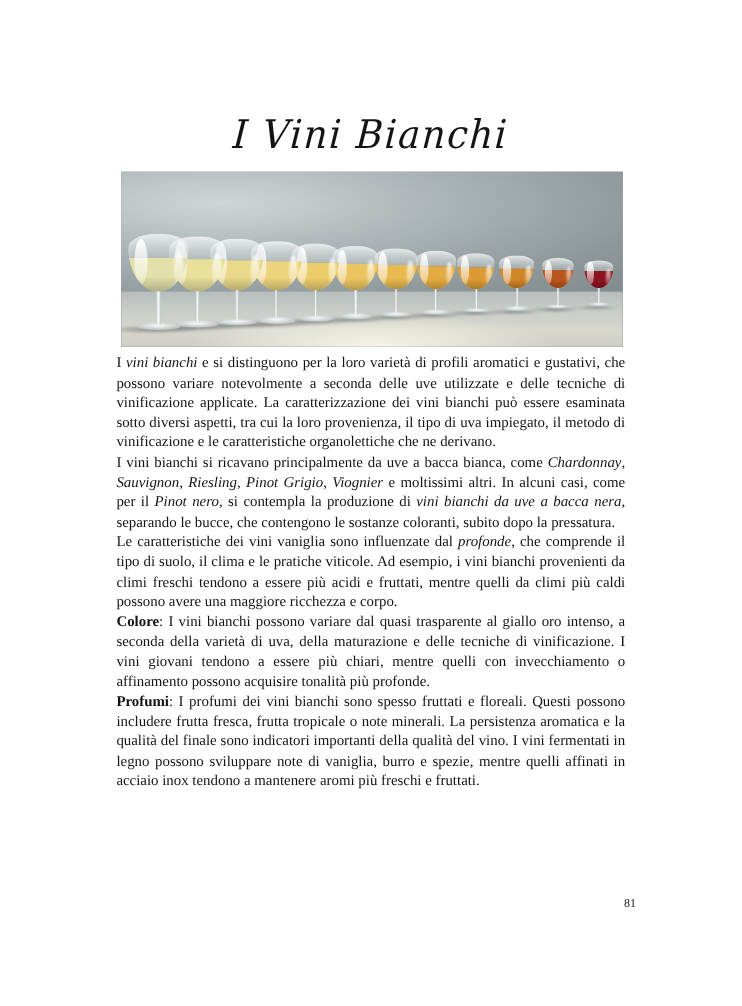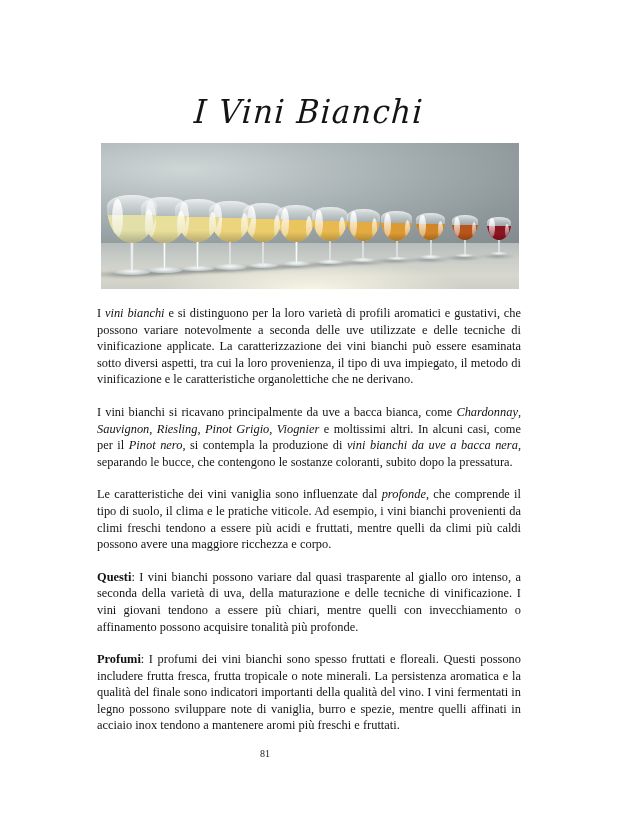--- a/index.html
+++ b/index.html
@@ -138,53 +138,53 @@
     position: absolute;
     border-radius: 50%;
     background: radial-gradient(ellipse at 50% 50%, rgba(70,80,85,0.55), rgba(110,120,124,0.05) 72%);
     filter: blur(1px);
   }
 
   
   .content {
     position: absolute;
     left: 97px;
-    top: 305px;
+    top: 294px;
     width: 424px;
   }
   .para {
     font-family: "Liberation Serif", serif;
     font-size: 12.4px;
     line-height: 16.6px;
     text-align: justify;
     text-justify: inter-word;
     margin: 0;
     color: #131313;
     hyphens: auto;
   }
-  .para + .para { margin-top: 16px; }
+  .para + .para { margin-top: 0; }
   .para i { font-style: italic; }
   .para b { font-weight: 700; }
 
   .section-heading {
     font-family: "Liberation Serif", serif;
     font-size: 14.4px;
     line-height: 20px;
     font-weight: 700;
     color: #0d0d0d;
     margin: 2px 0 1px 0;
     letter-spacing: 0.1px;
   }
 
   .page-number {
     position: absolute;
     left: 0;
     top: 748px;
     width: 530px;
-    text-align: center;
+    text-align: right;
     font-family: "Liberation Serif", serif;
     font-size: 10px;
     color: #222222;
   }
 </style>
 </head>
 <body>
 
 <div class="page">
 
@@ -333,21 +333,21 @@
   </div>
 
   <div class="content">
 
     <p class="para"><span>I </span><i>vini bianchi</i><span> e si distinguono per la loro varietà di profili aromatici e gustativi, che possono variare notevolmente a seconda delle uve utilizzate e delle tecniche di vinificazione applicate. La caratterizzazione dei vini bianchi può essere esaminata sotto diversi aspetti, tra cui la loro provenienza, il tipo di uva impiegato, il metodo di vinificazione e le caratteristiche organolettiche che ne derivano.</span></p>
     <p class="para"><span>I vini bianchi si ricavano principalmente da uve a bacca bianca, come </span><i>Chardonnay</i><span>, </span><i>Sauvignon</i><span>, </span><i>Riesling</i><span>, </span><i>Pinot Grigio</i><span>, </span><i>Viognier</i><span> e moltissimi altri. In alcuni casi, come per il </span><i>Pinot nero</i><span>, si contempla la produzione di </span><i>vini bianchi da uve a bacca nera</i><span>, separando le bucce, che contengono le sostanze coloranti, subito dopo la pressatura.</span></p>
     <p class="para"><span>Le caratteristiche dei vini vaniglia sono influenzate dal </span><i>profonde</i><span>, che comprende il tipo di suolo, il clima e le pratiche viticole. Ad esempio, i vini bianchi provenienti da climi freschi tendono a essere più acidi e fruttati, mentre quelli da climi più caldi possono avere una maggiore ricchezza e corpo.</span></p>
 
 
     <p class="para">
-      <b>Questi</b><span>: I vini bianchi possono variare dal quasi trasparente al giallo oro intenso, a seconda della varietà di uva, della maturazione e delle tecniche di vinificazione. I vini giovani tendono a essere più chiari, mentre quelli con invecchiamento o affinamento possono acquisire tonalità più profonde.</span>
+      <b>Colore</b><span>: I vini bianchi possono variare dal quasi trasparente al giallo oro intenso, a seconda della varietà di uva, della maturazione e delle tecniche di vinificazione. I vini giovani tendono a essere più chiari, mentre quelli con invecchiamento o affinamento possono acquisire tonalità più profonde.</span>
     </p>
 
     <p class="para">
       <b>Profumi</b><span>: I profumi dei vini bianchi sono spesso fruttati e floreali. Questi possono includere frutta fresca, frutta tropicale o note minerali. La persistenza aromatica e la qualità del finale sono indicatori importanti della qualità del vino. I vini fermentati in legno possono sviluppare note di vaniglia, burro e spezie, mentre quelli affinati in acciaio inox tendono a mantenere aromi più freschi e fruttati.</span>
     </p>
 
 
   </div>
 
   <div class="page-number">81</div>

